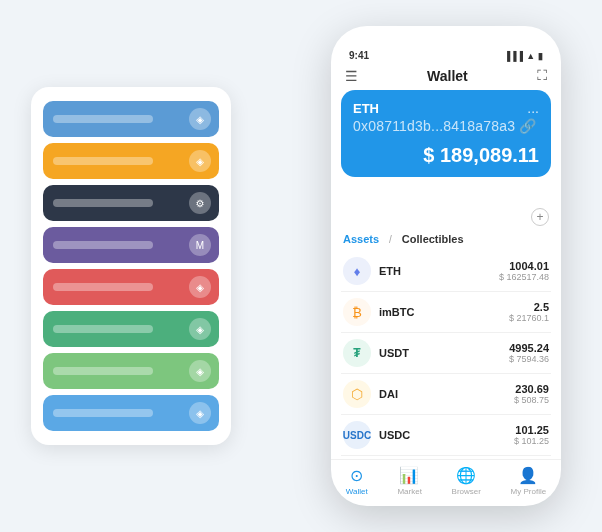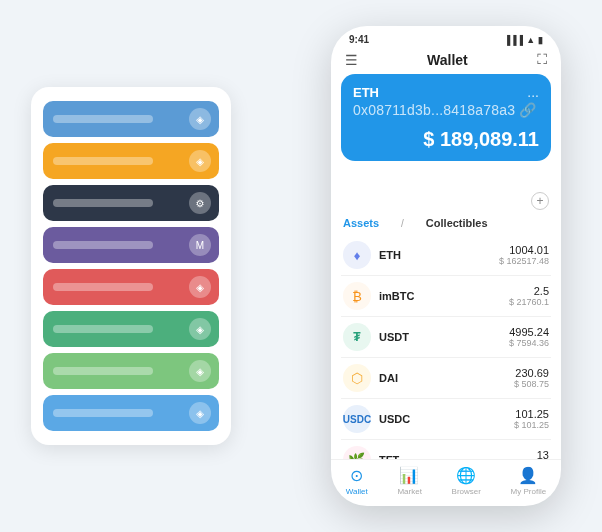--- a/index.html
+++ b/index.html
@@ -88,21 +88,21 @@
       overflow: hidden;
       z-index: 2;
       display: flex;
       flex-direction: column;
     }
 
     .phone-status-bar {
       display: flex;
       justify-content: space-between;
       align-items: center;
-      padding: 8px 18px 2px 18px;
+      padding: 24px 18px 2px 18px;
       font-size: 10px;
       color: #333;
       font-weight: 600;
       gap: 8px;
     }
 
     .status-icons {
       display: flex;
       gap: 3px;
       align-items: center;
@@ -172,21 +172,21 @@
     
     .assets-header {
       display: flex;
       align-items: center;
       justify-content: space-between;
       padding: 4px 12px 6px 12px;
     }
 
     .assets-tabs {
       display: flex;
-      gap: 22px;
+      gap: 10px;
       align-items: center;
       margin-top: 44px;
     }
 
     .assets-tab {
       font-size: 11px;
       color: #333;
       font-weight: 600;
     }
 
@@ -244,21 +244,21 @@
       font-weight: 600;
       color: #222;
     }
 
     .asset-values {
       text-align: right;
     }
 
     .asset-amount {
       font-size: 11px;
-      font-weight: 400;
+      font-weight: 700;
       color: #222;
     }
 
     .asset-usd {
       font-size: 9px;
       color: #999;
     }
 
     
     .phone-nav {

